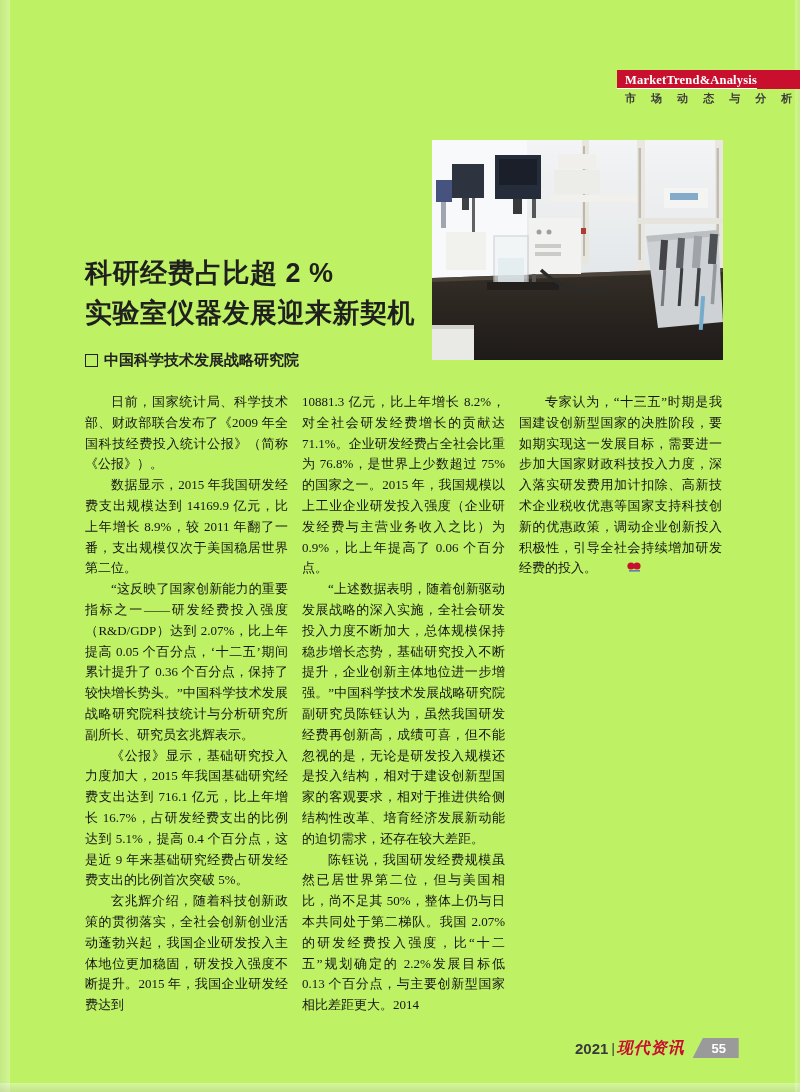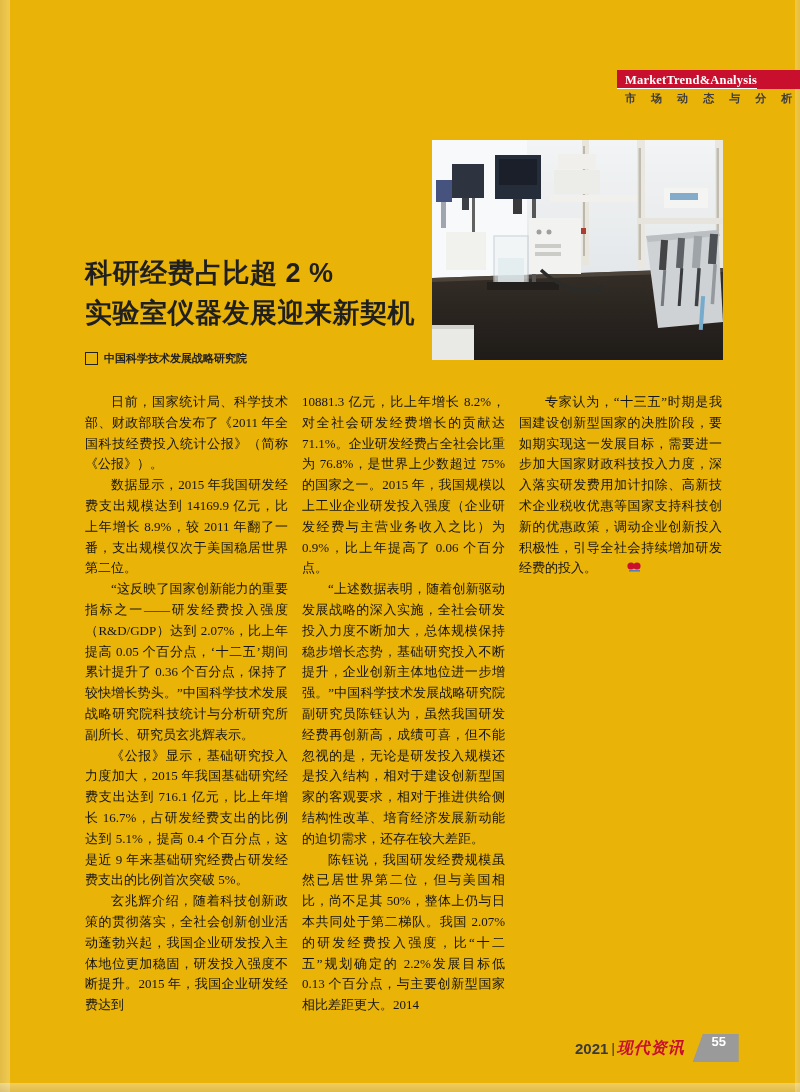--- a/index.html
+++ b/index.html
@@ -1,21 +1,21 @@
 <!DOCTYPE html>
 <html><head>
 <meta charset="utf-8">
 <style>
   html,body{margin:0;padding:0;}
   body{
     width:800px;height:1092px;position:relative;background:#ffffff;
     font-family:"Liberation Serif","DejaVu Serif",serif;
     color:#1c1c1c;overflow:hidden;
   }
-  .page{position:absolute;inset:0;background:#eab308;}
+  .page{position:absolute;inset:0;background:#bef264;}
   .edge-left{position:absolute;left:0;top:0;bottom:0;width:10px;
     background:linear-gradient(to right,#cfcfcf,#ffffff);opacity:.30;}
   .edge-bottom{position:absolute;left:0;right:0;bottom:0;height:9px;
     background:linear-gradient(to top,#c9c9c9,#ffffff);opacity:.35;}
   .edge-right{position:absolute;right:0;top:0;bottom:0;width:5px;
     background:linear-gradient(to left,#dedede,#ffffff);opacity:.25;}
 
   
   .banner{position:absolute;left:617px;top:70px;right:0;height:19px;
     display:flex;align-items:flex-end;}
@@ -23,21 +23,21 @@
     padding:0 0 1px 8px;letter-spacing:.2px;border-bottom:1.5px solid #ffffff;
     font-family:"Liberation Serif","DejaVu Serif",serif;}
   .banner-cn{position:absolute;left:625px;top:91px;font-size:11px;font-weight:bold;
     letter-spacing:6px;color:#3d3d3d;font-family:"Liberation Sans","DejaVu Sans",sans-serif;}
 
   
   .title-block{position:absolute;left:85px;top:213px;width:340px;
     font-family:"Liberation Sans","DejaVu Sans",sans-serif;margin-top:40px;}
   .title-line{font-size:27px;font-weight:bold;color:#1f1f1f;line-height:40px;
     letter-spacing:.5px;white-space:nowrap;}
-  .byline{margin-top:18px;font-size:11px;font-weight:bold;color:#222;
+  .byline{margin-top:18px;font-size:15px;font-weight:bold;color:#222;
     display:flex;align-items:center;gap:6px;}
   .byline-marker{display:inline-block;width:11px;height:11px;border:1.5px solid #222;}
 
   
   .photo{position:absolute;left:432px;top:140px;width:291px;height:220px;overflow:hidden;}
   .photo svg{display:block;}
 
   
   .body-columns{position:absolute;left:85px;top:392px;width:638px;
     display:flex;gap:14px;}
@@ -47,23 +47,23 @@
   .endmark{display:inline-block;vertical-align:baseline;margin-left:3px;}
 
   
   .footer{position:absolute;left:575px;top:1038px;height:20px;
     display:flex;align-items:center;}
   .footer-year{font-size:15px;font-weight:bold;color:#3a3a3a;
     font-family:"Liberation Sans","DejaVu Sans",sans-serif;}
   .footer-divider{font-size:15px;color:#2c2c2c;margin:0 2px 0 3px;font-weight:bold;}
   .footer-mag{font-size:16px;font-weight:bold;font-style:italic;color:#c8102e;
     letter-spacing:1px;}
-  .page-badge{margin-left:8px;width:46px;height:28px;background:#9a9a9a;
+  .page-badge{margin-left:8px;width:46px;height:20px;background:#9a9a9a;
     clip-path:polygon(22% 0,100% 0,100% 100%,0 100%);
-    display:flex;justify-content:center;}
+    display:flex;align-items:center;justify-content:center;}
   .page-badge span{color:#ffffff;font-size:13px;font-weight:bold;
     font-family:"Liberation Sans","DejaVu Sans",sans-serif;padding-left:6px;}
 </style>
 </head>
 <body>
 
 <div class="page">
   <div class="edge-left"></div>
   <div class="edge-bottom"></div>
   <div class="edge-right"></div>
@@ -158,21 +158,21 @@
         <rect x="280" y="124" width="3.5" height="40" fill="#8f9499" transform="rotate(4 281 144)"></rect>
         <rect x="268" y="156" width="4" height="34" fill="#6fa7c9" transform="rotate(4 270 172)"></rect>
       </g>
 
       <rect x="0" y="0" width="291" height="220" fill="#ffffff" opacity=".05"></rect>
     </svg>
   </div>
 
   <div class="body-columns">
     <div class="col">
-      <p class="indent">日前，国家统计局、科学技术部、财政部联合发布了《2011 年全国科技经费投入统计公报》（简称《公报》）。</p>
+      <p class="indent">日前，国家统计局、科学技术部、财政部联合发布了《2009 年全国科技经费投入统计公报》（简称《公报》）。</p>
       <p class="indent">数据显示，2015 年我国研发经费支出规模达到 14169.9 亿元，比上年增长 8.9%，较 2011 年翻了一番，支出规模仅次于美国稳居世界第二位。</p>
       <p class="indent">“这反映了国家创新能力的重要指标之一——研发经费投入强度（R&amp;D/GDP）达到 2.07%，比上年提高 0.05 个百分点，‘十二五’期间累计提升了 0.36 个百分点，保持了较快增长势头。”中国科学技术发展战略研究院科技统计与分析研究所副所长、研究员玄兆辉表示。</p>
       <p class="indent">《公报》显示，基础研究投入力度加大，2015 年我国基础研究经费支出达到 716.1 亿元，比上年增长 16.7%，占研发经费支出的比例达到 5.1%，提高 0.4 个百分点，这是近 9 年来基础研究经费占研发经费支出的比例首次突破 5%。</p>
       <p class="indent">玄兆辉介绍，随着科技创新政策的贯彻落实，全社会创新创业活动蓬勃兴起，我国企业研发投入主体地位更加稳固，研发投入强度不断提升。2015 年，我国企业研发经费达到</p>
     </div>
     <div class="col">
       <p>10881.3 亿元，比上年增长 8.2%，对全社会研发经费增长的贡献达 71.1%。企业研发经费占全社会比重为 76.8%，是世界上少数超过 75%的国家之一。2015 年，我国规模以上工业企业研发投入强度（企业研发经费与主营业务收入之比）为 0.9%，比上年提高了 0.06 个百分点。</p>
       <p class="indent">“上述数据表明，随着创新驱动发展战略的深入实施，全社会研发投入力度不断加大，总体规模保持稳步增长态势，基础研究投入不断提升，企业创新主体地位进一步增强。”中国科学技术发展战略研究院副研究员陈钰认为，虽然我国研发经费再创新高，成绩可喜，但不能忽视的是，无论是研发投入规模还是投入结构，相对于建设创新型国家的客观要求，相对于推进供给侧结构性改革、培育经济发展新动能的迫切需求，还存在较大差距。</p>
       <p class="indent">陈钰说，我国研发经费规模虽然已居世界第二位，但与美国相比，尚不足其 50%，整体上仍与日本共同处于第二梯队。我国 2.07%的研发经费投入强度，比“十二五”规划确定的 2.2%发展目标低 0.13 个百分点，与主要创新型国家相比差距更大。2014</p>
     </div>

